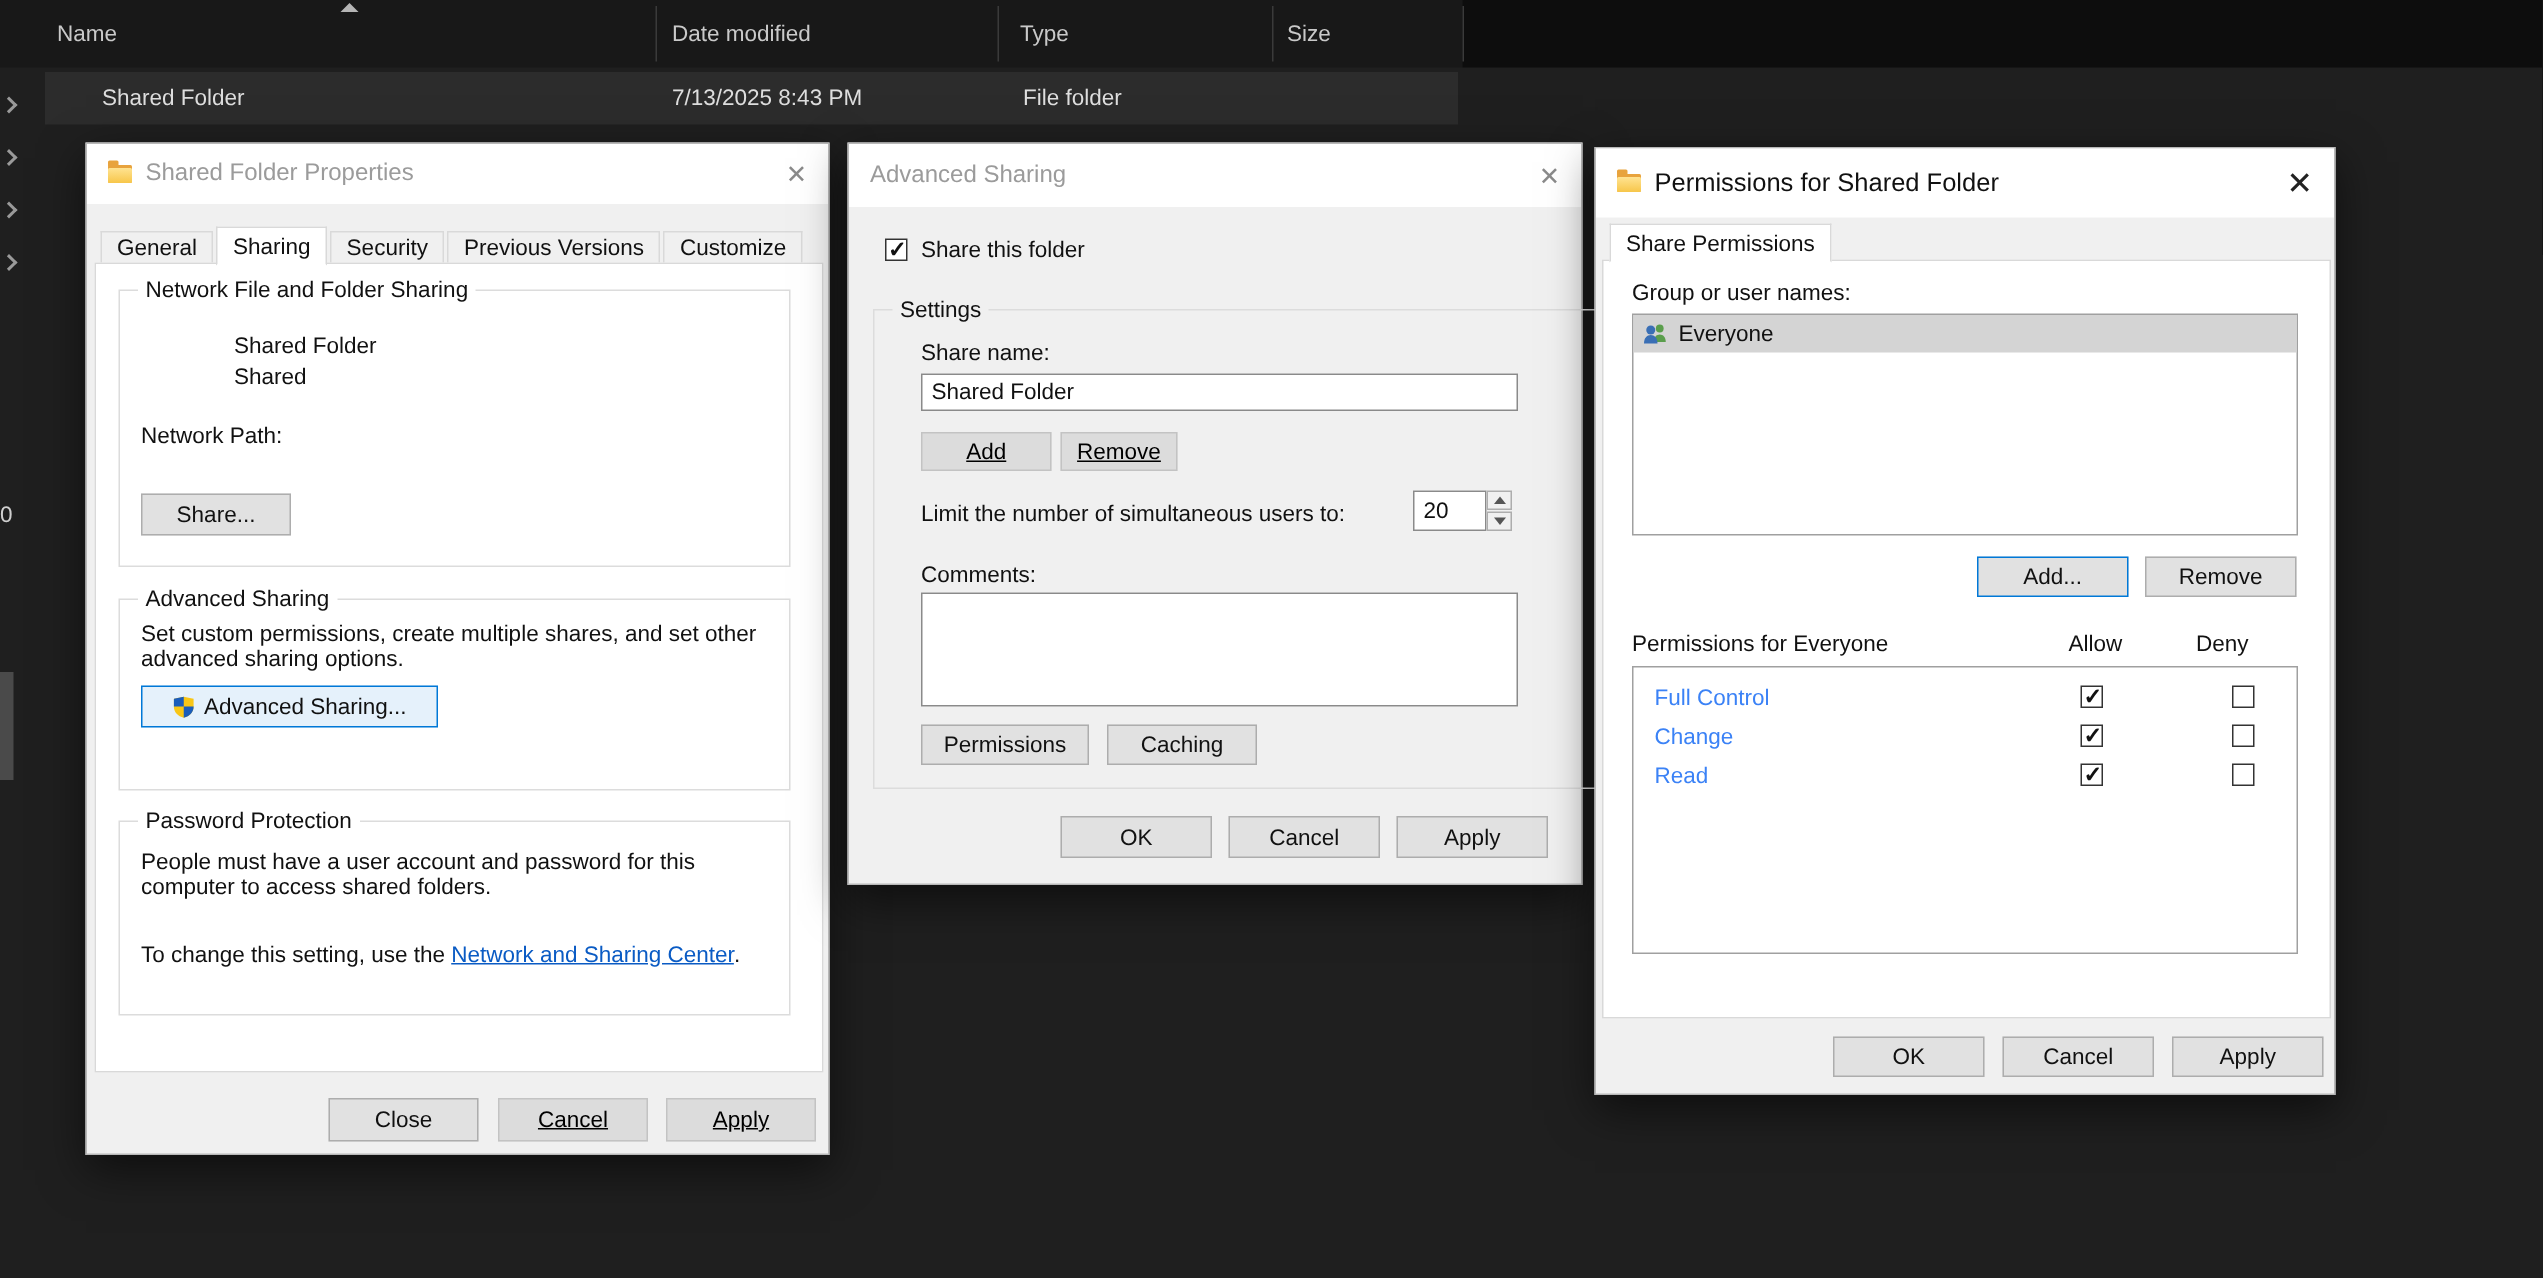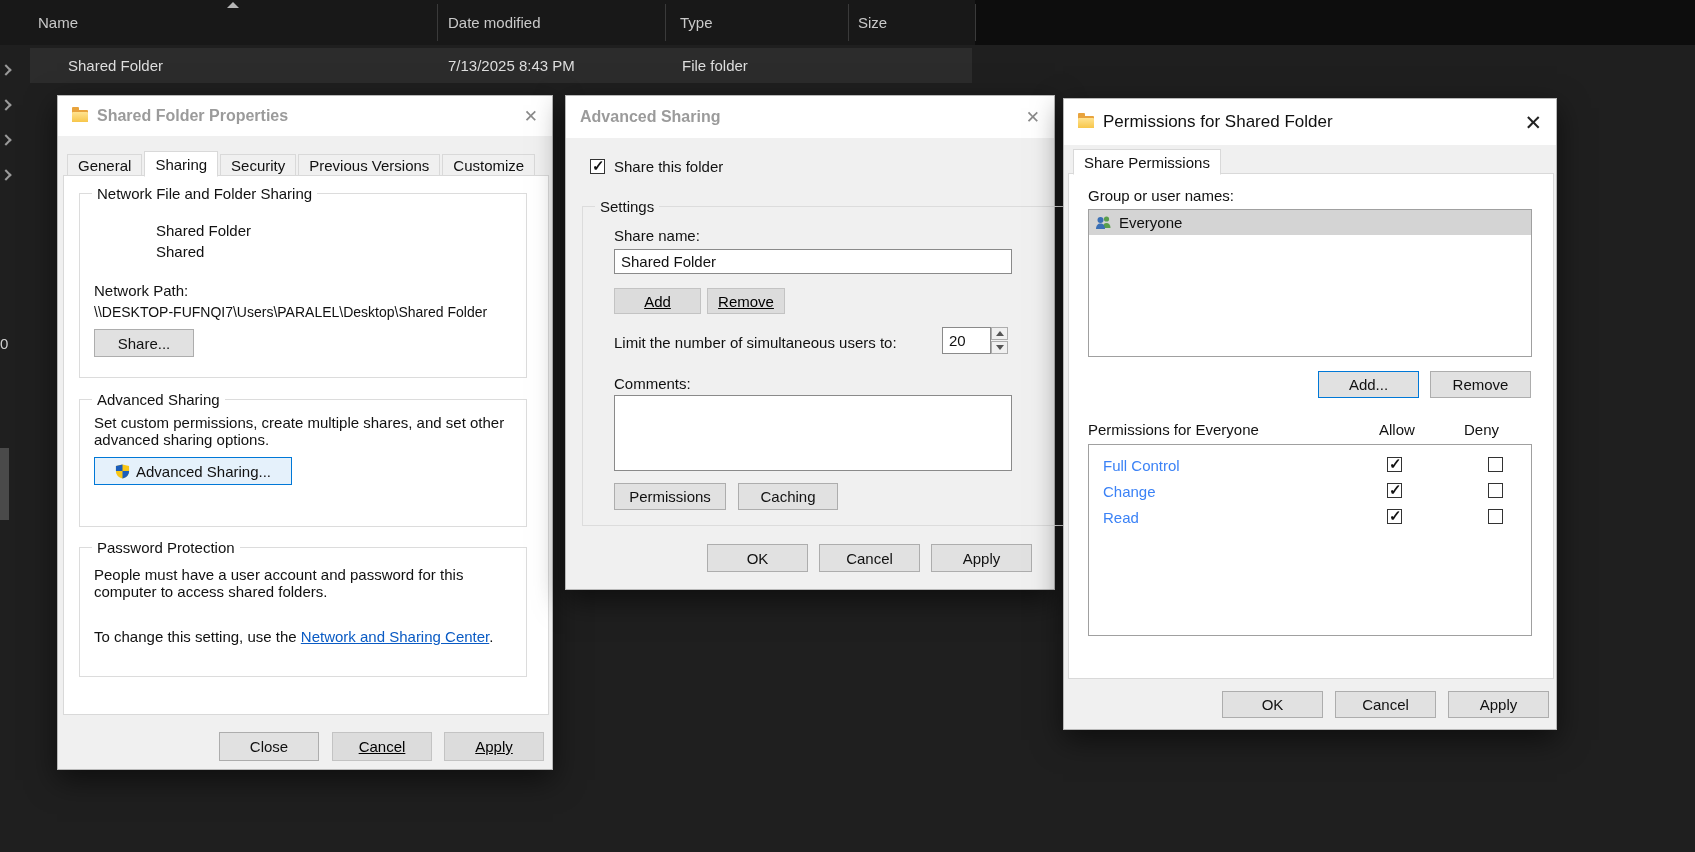--- a/index.html
+++ b/index.html
@@ -23,21 +23,21 @@
   .folder::before{content:"";position:absolute;left:0;top:-3px;width:42%;height:4px;background:#e8a33d;border-radius:1px 1px 0 0;}
   .folder::after{content:"";position:absolute;left:0;right:0;top:2px;bottom:0;background:linear-gradient(#ffe391,#f7c64a);border-radius:1px;}
   .folder.sm{width:18px;height:13px;}
   .folder.ti{width:16px;height:12px;}
   .folder.lg{width:32px;height:24px;}
 
   
   .dlg{background:#f0f0f0;border:1px solid #b8b8b8;box-shadow:0 10px 28px rgba(0,0,0,.55);}
   .titlebar{left:0;top:0;right:0;background:#fff;display:flex;align-items:center;padding:0 14px;gap:9px;}
   .title{font-size:16px;color:#111;white-space:nowrap;}
-  .title.inactive{color:#9b9b9b;font-weight:bold;}
+  .title.inactive{color:#9b9b9b;}
   .x-icon{margin-left:auto;color:#8a8a8a;font-size:17px;line-height:1;cursor:default;}
   .x-icon::before{content:"\2715";}
   .x-icon.active{color:#222;font-size:21px;}
 
   .tabs{display:flex;align-items:flex-end;}
   .tab{height:22px;padding:0 10px;background:#f0f0f0;border:1px solid #d9d9d9;border-bottom:none;
        font-size:15px;display:flex;align-items:center;margin-right:2px;color:#111;}
   .tab.active{height:26px;background:#fff;position:relative;z-index:3;margin-bottom:-1px;border-bottom:1px solid #fff;}
   .tabpage{background:#fff;border:1px solid #d9d9d9;}
 
@@ -118,21 +118,20 @@
     </div>
 
     <div class="abs tabpage" style="left:5px;top:79px;width:486px;height:540px;"></div>
 
     <div class="abs groupbox" style="left:21px;top:97px;width:448px;height:185px;">
       <span class="legend">Network File and Folder Sharing</span>
       <span class="abs folder lg" style="left:26px;top:30px;"></span>
       <span class="abs txt" style="left:76px;top:28px;">Shared Folder</span>
       <span class="abs txt" style="left:76px;top:49px;">Shared</span>
       <span class="abs txt" style="left:14px;top:88px;">Network Path:</span>
-      <span class="abs txt-s" style="left:14px;top:110px;white-space:nowrap;">\\DESKTOP-FUFNQI7\Users\PARALEL\Desktop\Shared Folder</span>
       <div class="abs btn" style="left:14px;top:135px;width:100px;height:28px;">Share...</div>
     </div>
 
     <div class="abs groupbox" style="left:21px;top:303px;width:448px;height:128px;">
       <span class="legend">Advanced Sharing</span>
       <div class="abs txt" style="left:14px;top:14px;width:418px;">Set custom permissions, create multiple shares, and set other advanced sharing options.</div>
       <div class="abs btn hot" style="left:14px;top:57px;width:198px;height:28px;">
         <svg width="15" height="15" viewBox="0 0 16 16">
           <path d="M8 .5 L15 2 V7.5 C15 11.8 12.2 14.4 8 15.5 C3.8 14.4 1 11.8 1 7.5 V2 Z" fill="#f8c616"></path>
           <path d="M8 .5 L1 2 V7.5 L8 7.5 Z" fill="#1a5dbb"></path>

